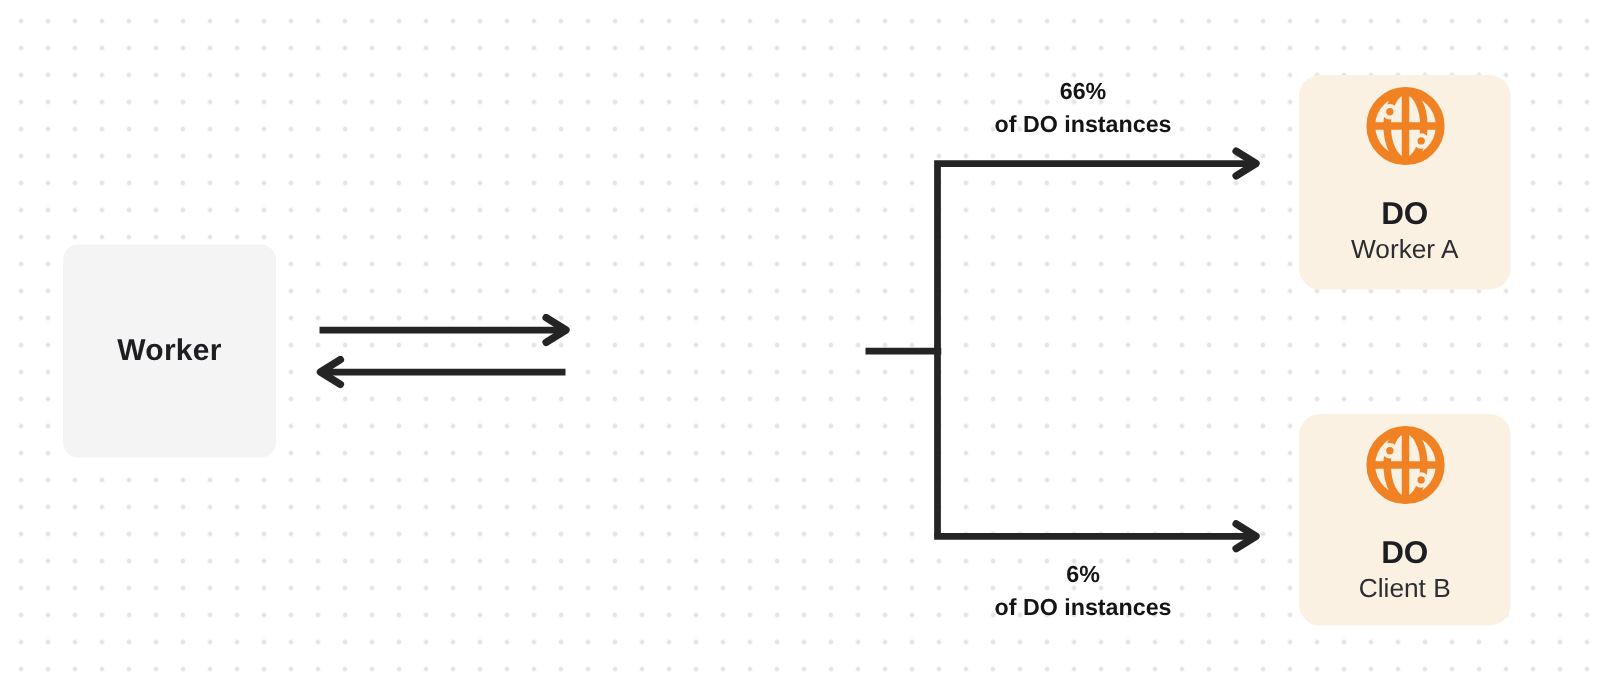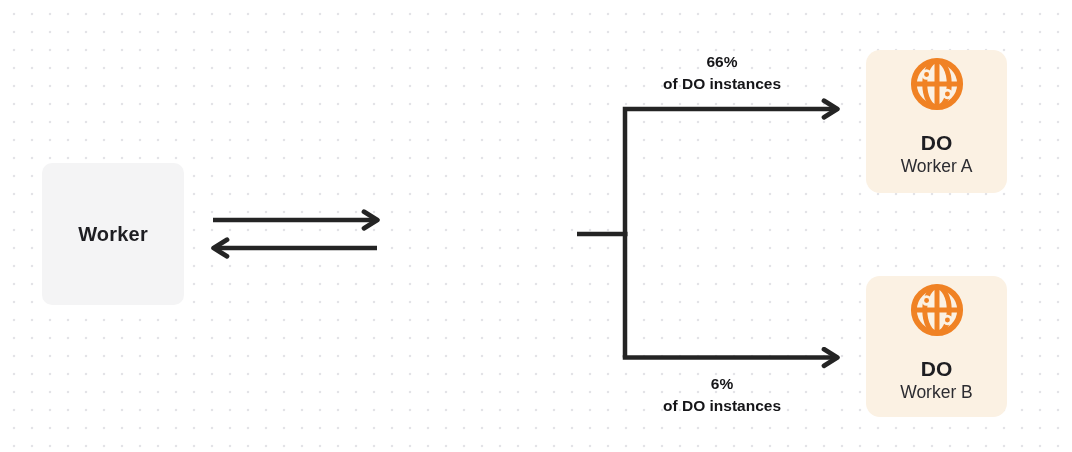--- a/index.html
+++ b/index.html
@@ -140,21 +140,21 @@
       <g fill="none" stroke="#F08224">
         <circle cx="32" cy="32" r="25.5" stroke-width="6.5"></circle>
         <line x1="7.5" y1="32" x2="56.5" y2="32" stroke-width="5.5"></line>
         <line x1="32" y1="7" x2="32" y2="57" stroke-width="5.5"></line>
         <ellipse cx="32" cy="32" rx="13.5" ry="25.5" stroke-width="5.5"></ellipse>
       </g>
       <circle cx="20.5" cy="21.5" r="4.2" fill="#F08224" stroke="#FBF1E3" stroke-width="3"></circle>
       <circle cx="43.5" cy="43" r="4.2" fill="#F08224" stroke="#FBF1E3" stroke-width="3"></circle>
     </svg>
     <span class="do-title">DO</span>
-    <span class="do-subtitle">Worker B</span>
+    <span class="do-subtitle">Client B</span>
   </div>
 
   <div class="edge-label edge-label-top">
     <div>66%</div>
     <div>of DO instances</div>
   </div>
 
   <div class="edge-label edge-label-bottom">
     <div>6%</div>
     <div>of DO instances</div>

